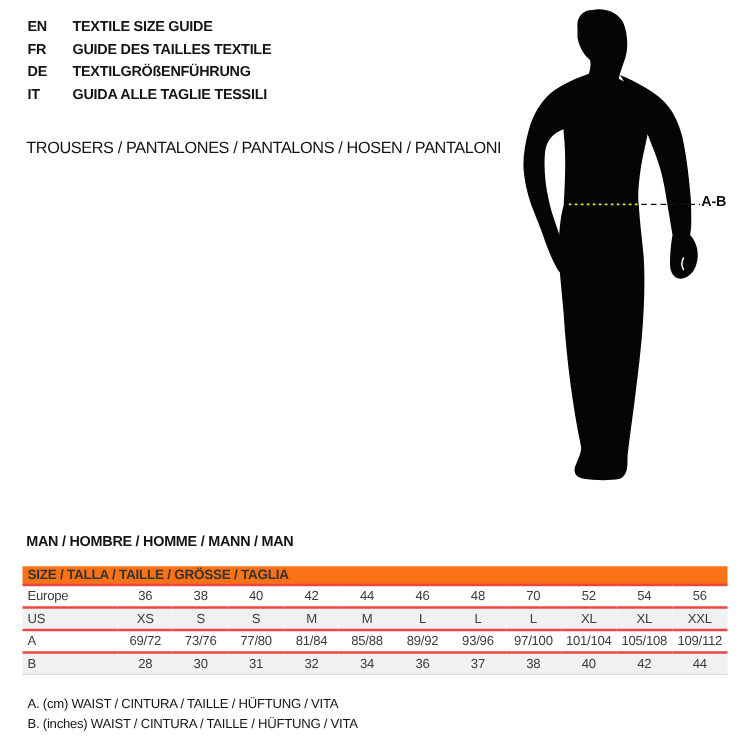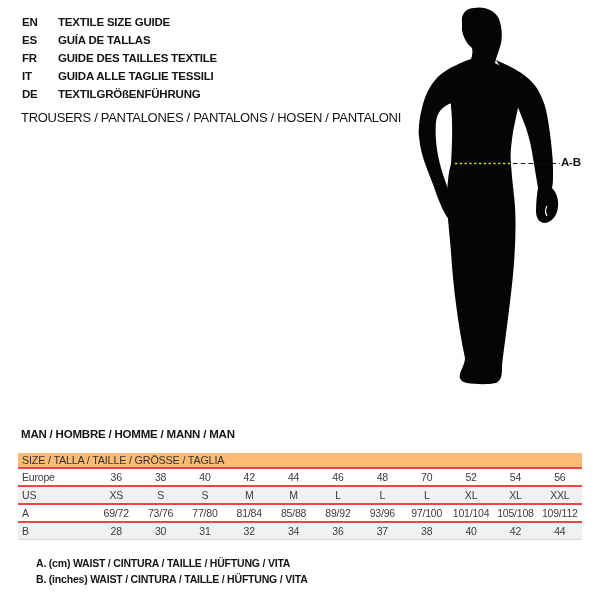--- a/index.html
+++ b/index.html
@@ -19,56 +19,52 @@
   .figure{position:absolute;left:390px;top:0;width:210px;height:410px;}
   .ab-label{position:absolute;left:561px;top:156px;font-size:11.5px;font-weight:700;
     letter-spacing:-0.2px;}
   
   .gender{position:absolute;left:21px;top:428px;margin:0;font-size:11.5px;font-weight:700;
     letter-spacing:-0.2px;white-space:nowrap;}
   
   .size-table{position:absolute;left:18px;top:453px;width:564px;border-collapse:collapse;
     table-layout:fixed;font-size:10.5px;color:#3b3b3b;letter-spacing:-0.2px;}
   .size-table col.c-label{width:76px;}
-  .size-table th{background:#fdba74;text-align:left;font-weight:400;height:14px;
+  .size-table th{background:#f97316;text-align:left;font-weight:700;height:14px;
     padding:0 0 0 4px;font-size:10.8px;color:#333;}
   .size-table td{height:16px;text-align:center;border-top:2px solid #ef4444;padding:0;}
   .size-table tr:last-child td{border-bottom:1px solid #d9d9d9;}
   .size-table tr:nth-child(even) td{background:#f1f1f1;}
   .size-table td.lbl{text-align:left;padding-left:4px;}
   
   .footnotes{position:absolute;left:22px;top:556px;}
-  .footnote{font-size:10.5px;font-weight:700;letter-spacing:-0.2px;line-height:15.5px;
-    white-space:nowrap;margin-left:14px;}
+  .footnote{font-size:10.5px;font-weight:400;letter-spacing:-0.2px;line-height:15.5px;
+    white-space:nowrap;}
 </style>
 </head>
 <body>
 
 <div class="canvas">
 
   <section class="lang-list">
     <div class="lang-row">
       <span class="lang-code">EN</span>
       <span class="lang-label">TEXTILE SIZE GUIDE</span>
     </div>
     <div class="lang-row">
-      <span class="lang-code">ES</span>
-      <span class="lang-label">GUÍA DE TALLAS</span>
-    </div>
-    <div class="lang-row">
       <span class="lang-code">FR</span>
       <span class="lang-label">GUIDE DES TAILLES TEXTILE</span>
     </div>
     <div class="lang-row">
+      <span class="lang-code">DE</span>
+      <span class="lang-label">TEXTILGRÖßENFÜHRUNG</span>
+    </div>
+    <div class="lang-row">
       <span class="lang-code">IT</span>
       <span class="lang-label">GUIDA ALLE TAGLIE TESSILI</span>
-    </div>
-    <div class="lang-row">
-      <span class="lang-code">DE</span>
-      <span class="lang-label">TEXTILGRÖßENFÜHRUNG</span>
     </div>
   </section>
 
   <h1 class="category">TROUSERS / PANTALONES / PANTALONS / HOSEN / PANTALONI</h1>
 
   <div class="figure">
     <svg viewBox="0 0 210 410" width="210" height="410" aria-hidden="true">
 
       <path fill="#050505" d="
         M 72 22

